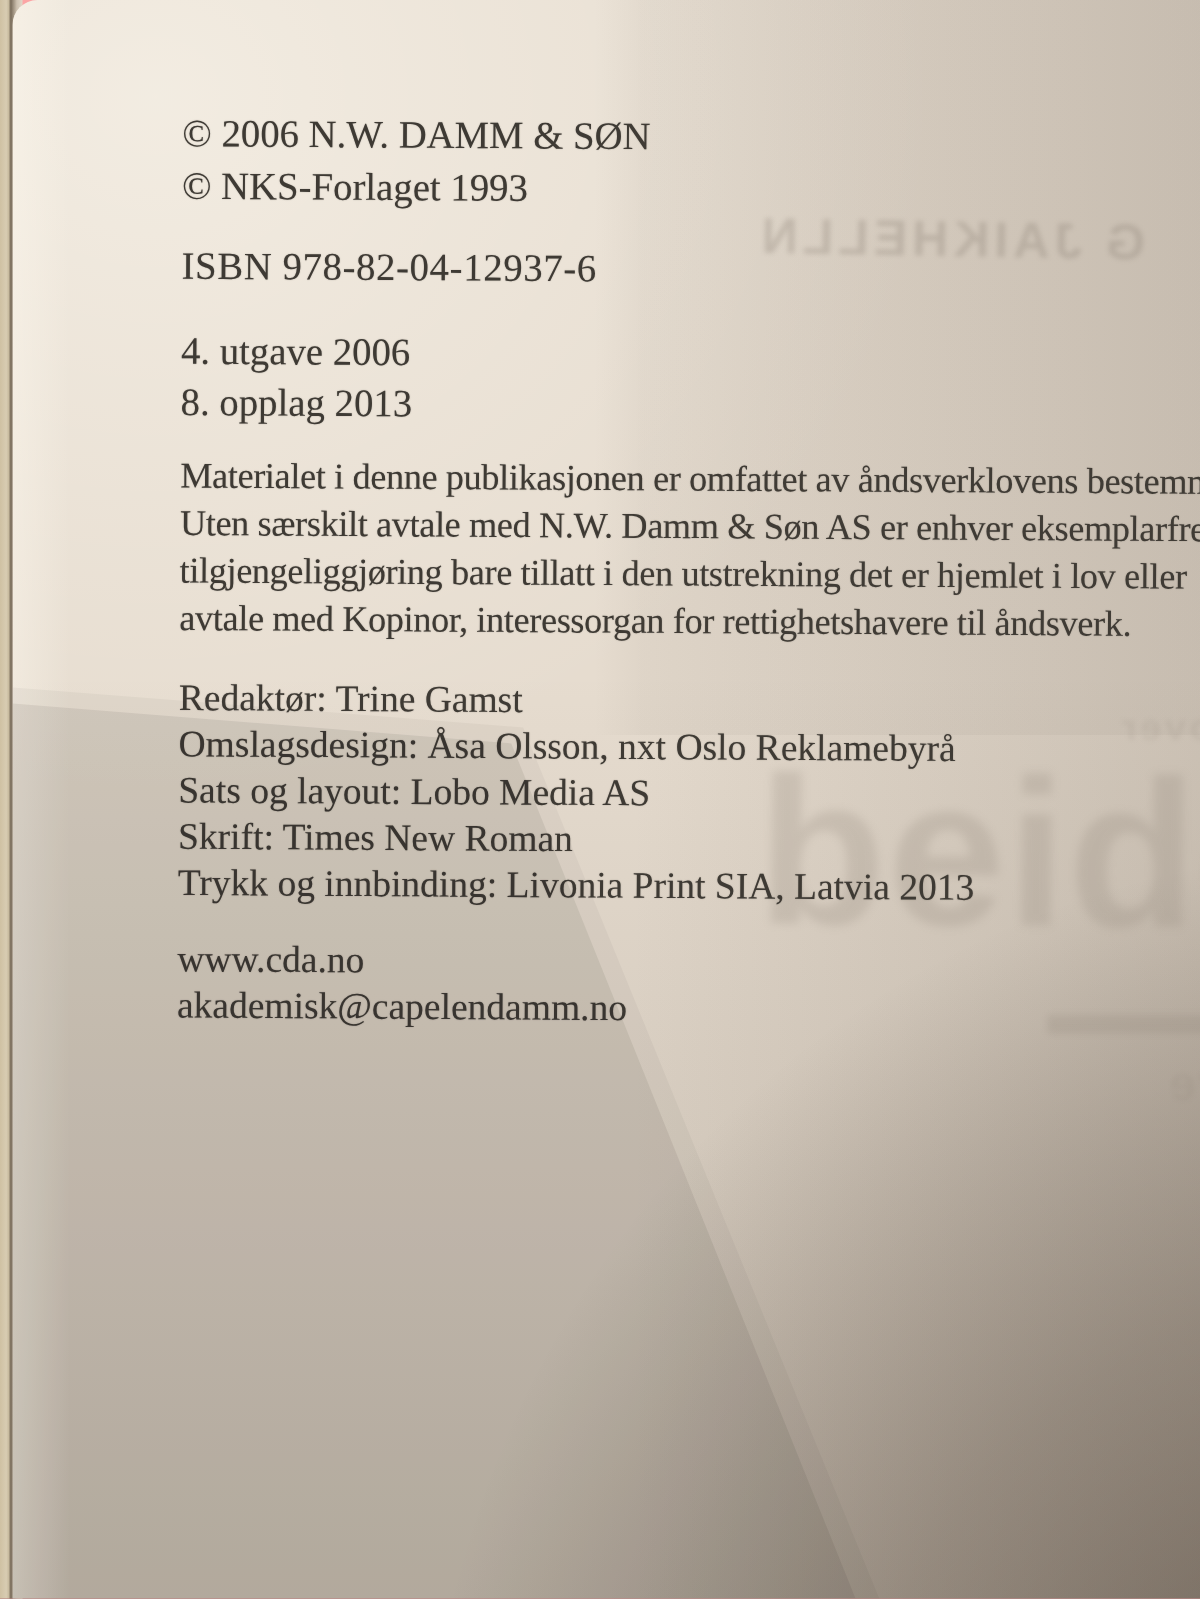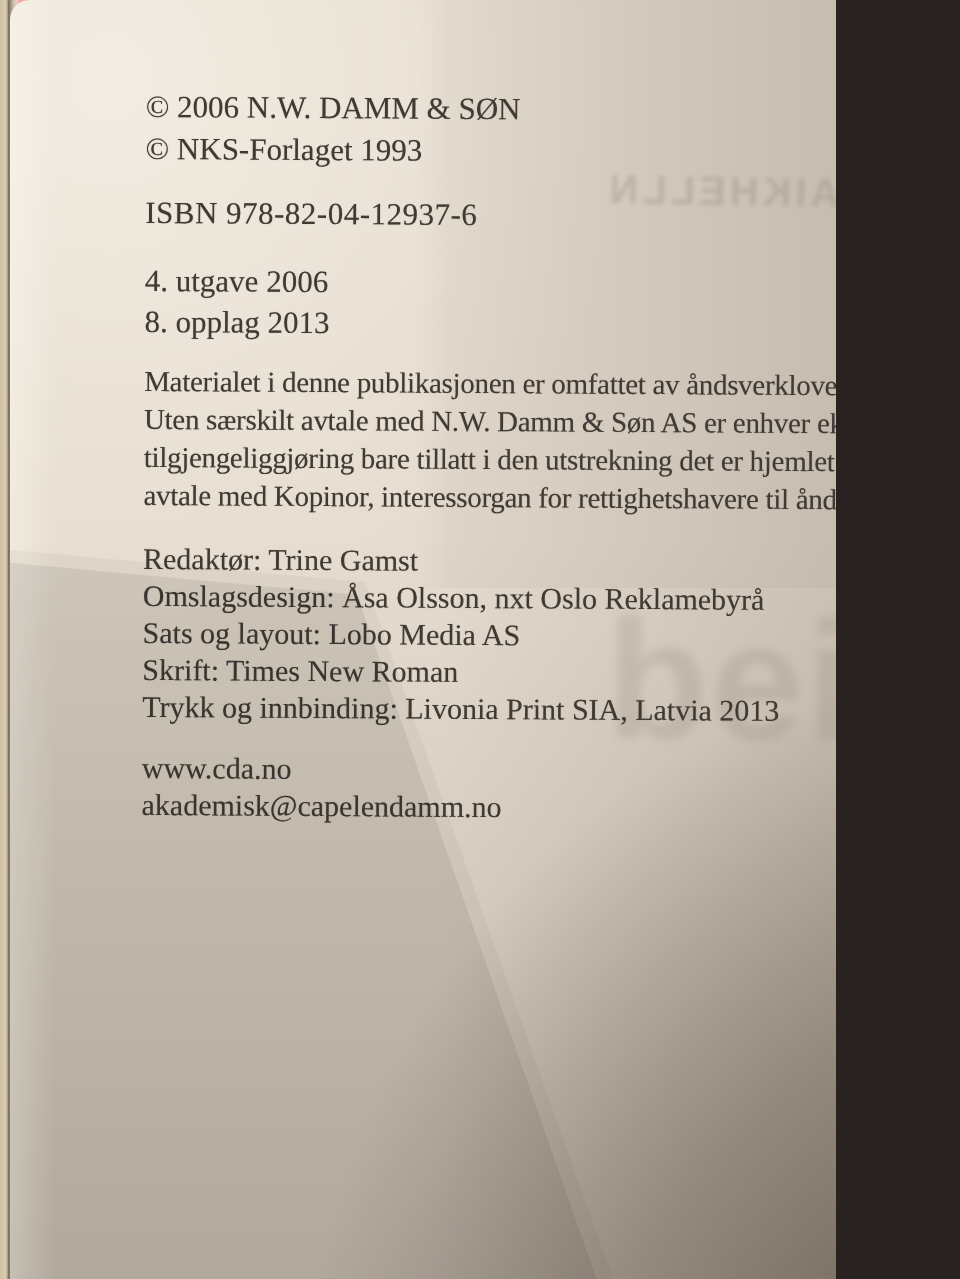--- a/index.html
+++ b/index.html
@@ -4,21 +4,21 @@
 <style>
   html, body { margin: 0; padding: 0; }
   body {
     width: 960px; height: 1279px;
     background: #282320;
     overflow: hidden;
     font-family: "Liberation Serif", serif;
   }
   .photo {
     position: relative;
-    width: 836px; height: 1279px;
+    width: 960px; height: 1279px;
     background: #fca5a5;
     overflow: hidden;
   }
   
   .page-edge {
     position: absolute; left: 0; top: 0; bottom: 0; width: 18px;
     background: linear-gradient(to right,
       #cfc1a3 0%, #d8ccb2 28%, #c9bca0 38%,
       #776a59 48%, #9a8d7b 58%, #cdc1b0 75%, #e2d8c9 100%);
   }

